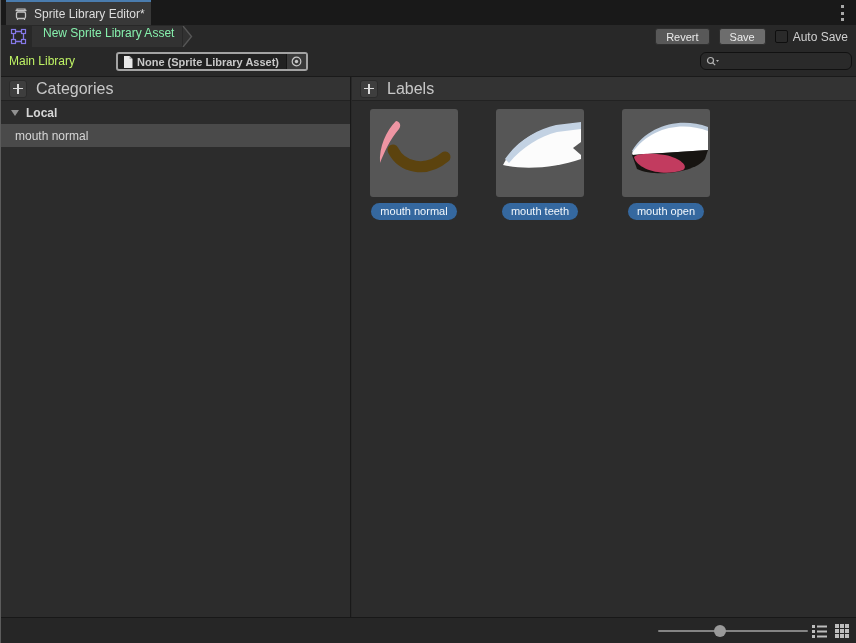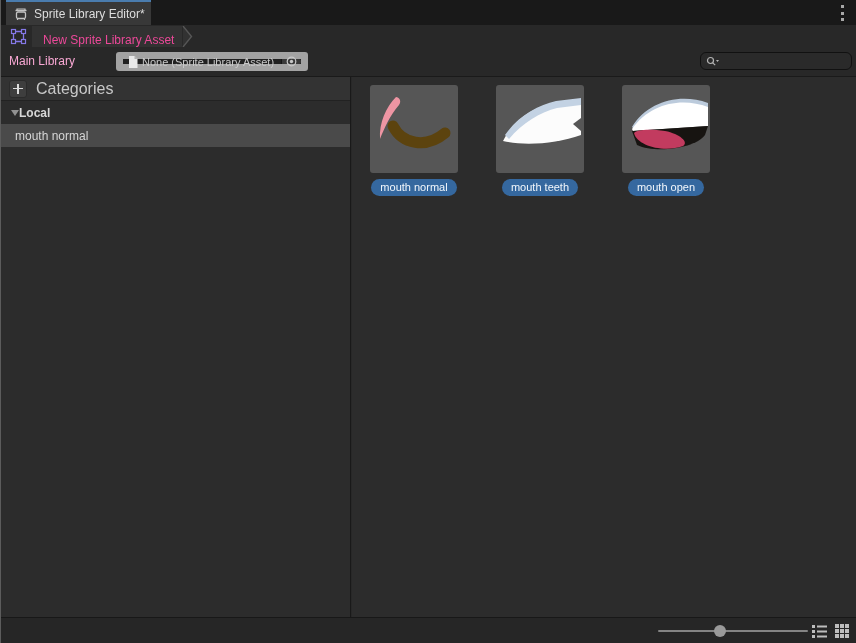--- a/index.html
+++ b/index.html
@@ -15,39 +15,39 @@
     position:absolute;left:5px;top:0;height:25px;background:#383838;
     border-top:2px solid #4a7cae;display:flex;align-items:center;gap:6px;
     padding:0 6px 0 8px;color:#dedede;font-size:12px;
   }
   .kebab{position:absolute;right:9px;top:5px;width:10px;height:16px;display:flex;flex-direction:column;justify-content:space-between;align-items:center;cursor:pointer;}
   .kebab i{width:3px;height:3px;background:#a8a8a8;display:block;}
   
   .toolbar{position:absolute;top:25px;left:0;right:0;height:23px;background:#282828;display:flex;align-items:center;}
   .crumb-icon{margin-left:9px;width:17px;height:17px;flex:0 0 auto;}
   .crumb{
-    margin-left:5px;height:21px;background:#323232;color:#ec4899;font-size:12px;
-    display:flex;align-items:flex-end;padding:0 8px 0 11px;position:relative;
+    margin-left:5px;height:21px;background:#323232;color:#86efac;font-size:12px;
+    display:flex;align-items:flex-start;padding:0 8px 0 11px;position:relative;
   }
   .crumb-arrow{height:21px;width:11px;}
   .tb-right{position:absolute;right:8px;top:0;height:23px;display:flex;align-items:center;gap:9px;}
   .btn{
     height:17px;font-size:11px;padding:0 10px;border-radius:3px;border:1px solid #2e2e2e;
     color:#ececec;font-family:"Liberation Sans",sans-serif;display:flex;align-items:center;cursor:pointer;
   }
   .btn.revert{background:#585858;}
   .btn.save{background:#6d6d6d;}
   .checkbox{width:13px;height:13px;background:#2a2a2a;border:1px solid #0e0e0e;border-radius:2px;cursor:pointer;}
   .tb-label{font-size:12px;color:#d0d0d0;margin-left:-4px;}
   
   .mainlib{position:absolute;top:48px;left:0;right:0;height:28px;}
-  .mainlib-label{position:absolute;left:8px;top:6px;font-size:12px;color:#f9a8d4;}
+  .mainlib-label{position:absolute;left:8px;top:6px;font-size:12px;color:#bef264;}
   .objfield{
     position:absolute;left:115px;top:4px;width:192px;height:19px;background:#212121;
-    border:7px solid #a3a3a3;border-radius:3px;display:flex;align-items:center;cursor:pointer;
+    border:2px solid #a3a3a3;border-radius:3px;display:flex;align-items:center;cursor:pointer;font-weight:bold;
   }
   .objfield .doc{margin:0 4px 0 5px;flex:0 0 auto;}
   .objfield .val{flex:1;font-size:11px;color:#c8c8c8;white-space:nowrap;overflow:hidden;}
   .objpicker{width:20px;height:100%;background:#3a3a3a;border-left:1px solid #151515;border-radius:0 2px 2px 0;display:flex;align-items:center;justify-content:center;cursor:pointer;}
   .search{
     position:absolute;right:4px;top:4px;width:152px;height:18px;background:#2a2a2a;
     border:1px solid #111;border-radius:6px;display:flex;align-items:center;padding-left:5px;
   }
   .search input{
     background:transparent;border:none;outline:none;color:#d0d0d0;font-size:11px;width:110px;
@@ -59,21 +59,21 @@
   .panel-right{position:absolute;left:351px;top:0;right:0;bottom:0;background:#2c2c2c;}
   .panel-header{
     height:24px;background:#333333;border-bottom:1px solid #222;
     display:flex;align-items:center;padding-left:8px;gap:9px;
   }
   .plusbtn{width:18px;height:18px;background:#3e3e3e;border:1px solid #2b2b2b;border-radius:3px;position:relative;cursor:pointer;flex:0 0 auto;}
   .plusbtn::before,.plusbtn::after{content:"";position:absolute;background:#dcdcdc;}
   .plusbtn::before{left:3px;right:3px;top:50%;height:1.6px;margin-top:-0.8px;}
   .plusbtn::after{top:3px;bottom:3px;left:50%;width:1.6px;margin-left:-0.8px;}
   .panel-title{font-size:16px;color:#c8c8c8;}
-  .row-local{height:23px;display:flex;align-items:center;padding-left:10px;color:#d6d6d6;font-weight:bold;font-size:12px;cursor:pointer;}
+  .row-local{height:23px;display:flex;align-items:center;padding-left:10px;gap:7px;color:#d6d6d6;font-weight:bold;font-size:12px;cursor:pointer;}
   .tri{width:0;height:0;border-left:4.5px solid transparent;border-right:4.5px solid transparent;border-top:6px solid #919191;}
   .row-item{height:23px;display:flex;align-items:center;padding-left:14px;font-size:12px;color:#d6d6d6;cursor:pointer;}
   .row-item.selected{background:#4a4a4a;}
   
   .labels-grid{display:flex;gap:38px;padding:8px 0 0 18px;}
   .sprite-item{display:flex;flex-direction:column;align-items:center;width:88px;cursor:pointer;}
   .thumb{width:88px;height:88px;background:#565656;border-radius:3px;overflow:hidden;}
   .pill{margin-top:6px;background:#35689f;color:#f2f7fc;font-size:11px;line-height:13px;padding:2px 9px;border-radius:9px;white-space:nowrap;}
   
   .bottombar{position:absolute;left:0;right:0;bottom:0;height:26px;background:#262626;border-top:1px solid #181818;}
@@ -111,20 +111,26 @@
       <rect x="11.5" y="1.5" width="4" height="4" fill="#262626" stroke="#8578E6" stroke-width="1.2"></rect>
       <rect x="1.5" y="11.5" width="4" height="4" fill="#262626" stroke="#8578E6" stroke-width="1.2"></rect>
       <rect x="11.5" y="11.5" width="4" height="4" fill="#262626" stroke="#8578E6" stroke-width="1.2"></rect>
     </svg>
     <div class="crumb">
       <span>New Sprite Library Asset</span>
     </div>
     <svg class="crumb-arrow" width="11" height="21" viewBox="0 0 11 21">
       <path d="M1 0 L9.5 10.5 L1 21" stroke="#565656" stroke-width="1.4" fill="#323232"></path>
     </svg>
+    <div class="tb-right">
+      <button class="btn revert">Revert</button>
+      <button class="btn save">Save</button>
+      <div class="checkbox"></div>
+      <span class="tb-label">Auto Save</span>
+    </div>
   </div>
 
   <div class="mainlib">
     <span class="mainlib-label">Main Library</span>
     <div class="objfield">
       <svg class="doc" width="10" height="12" viewBox="0 0 10 12">
         <path d="M1 0 H6.5 L9.5 3 V12 H1 Z" fill="#e8e8e8"></path>
         <path d="M6.5 0 L6.5 3 L9.5 3" fill="#b0b0b0"></path>
       </svg>
       <span class="val">None (Sprite Library Asset)</span>
@@ -154,20 +160,24 @@
       <div class="row-local">
         <span class="tri"></span>
         <span>Local</span>
       </div>
       <div class="row-item selected">
         <span>mouth normal</span>
       </div>
     </div>
 
     <div class="panel-right">
+      <div class="panel-header">
+        <div class="plusbtn"></div>
+        <span class="panel-title">Labels</span>
+      </div>
       <div class="labels-grid">
 
         <div class="sprite-item">
           <div class="thumb">
             <svg width="88" height="88" viewBox="0 0 88 88">
               <path d="M26 12 C16 22 9 38 10 54 C14 44 20 30 29 20 C32 16 29 12 26 12 Z" fill="#ee95a3"></path>
               <path d="M23 41 C32 59 56 64 75 48" stroke="#5c430e" stroke-width="11" fill="none" stroke-linecap="round"></path>
             </svg>
           </div>
           <span class="pill">mouth normal</span>

